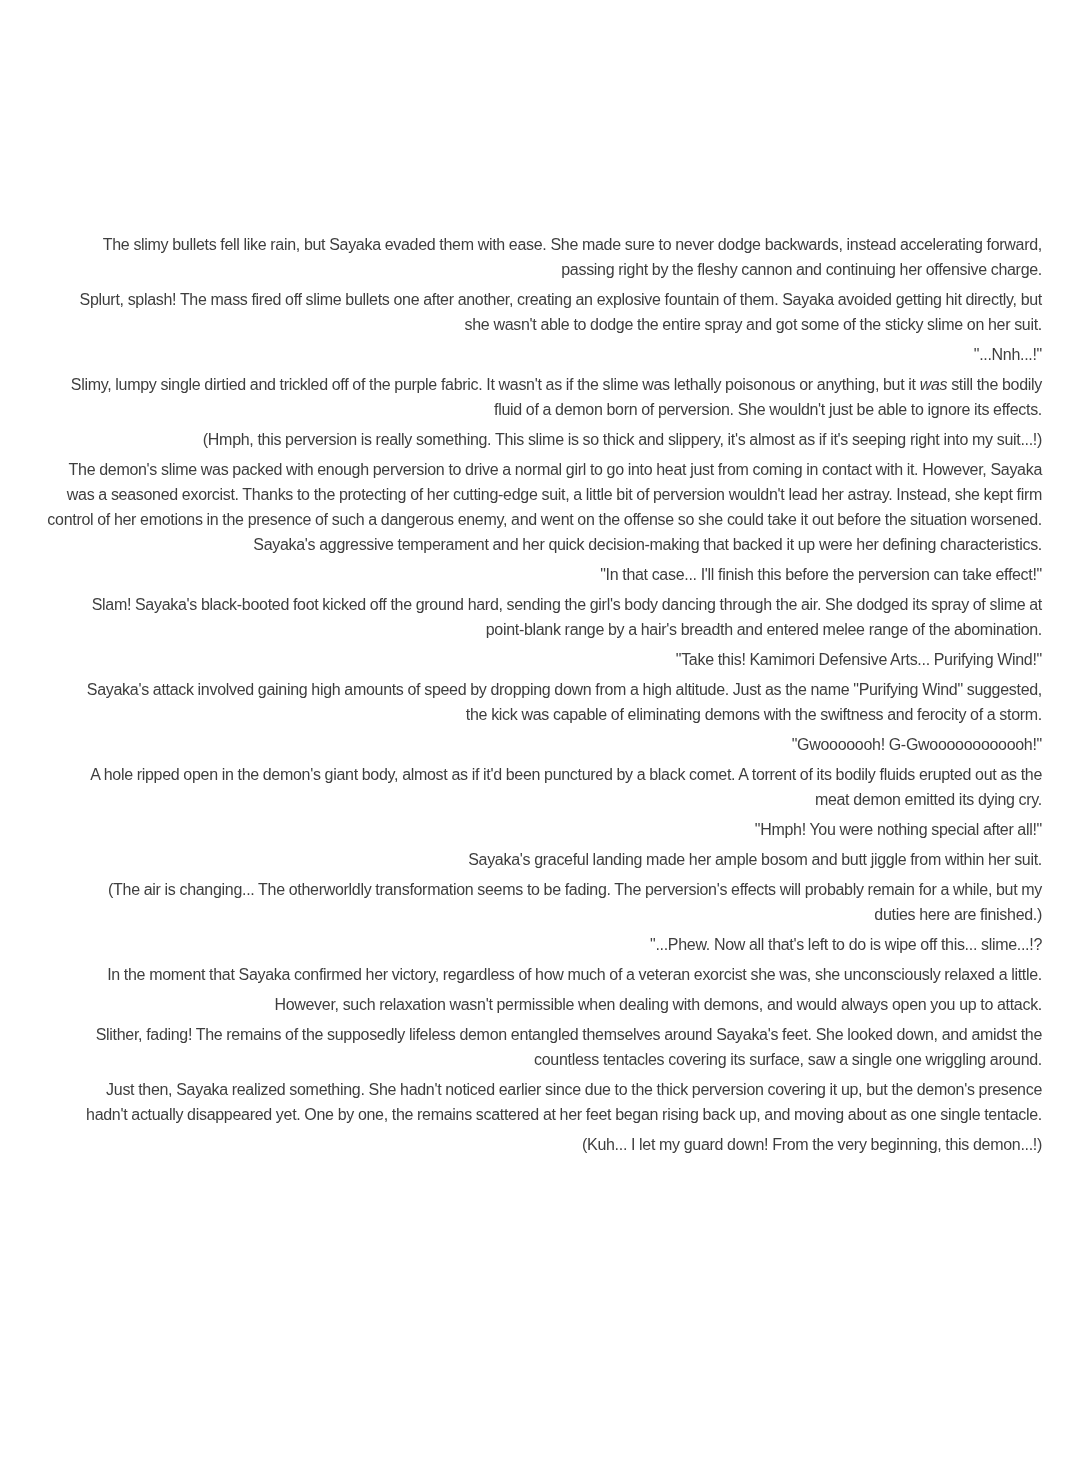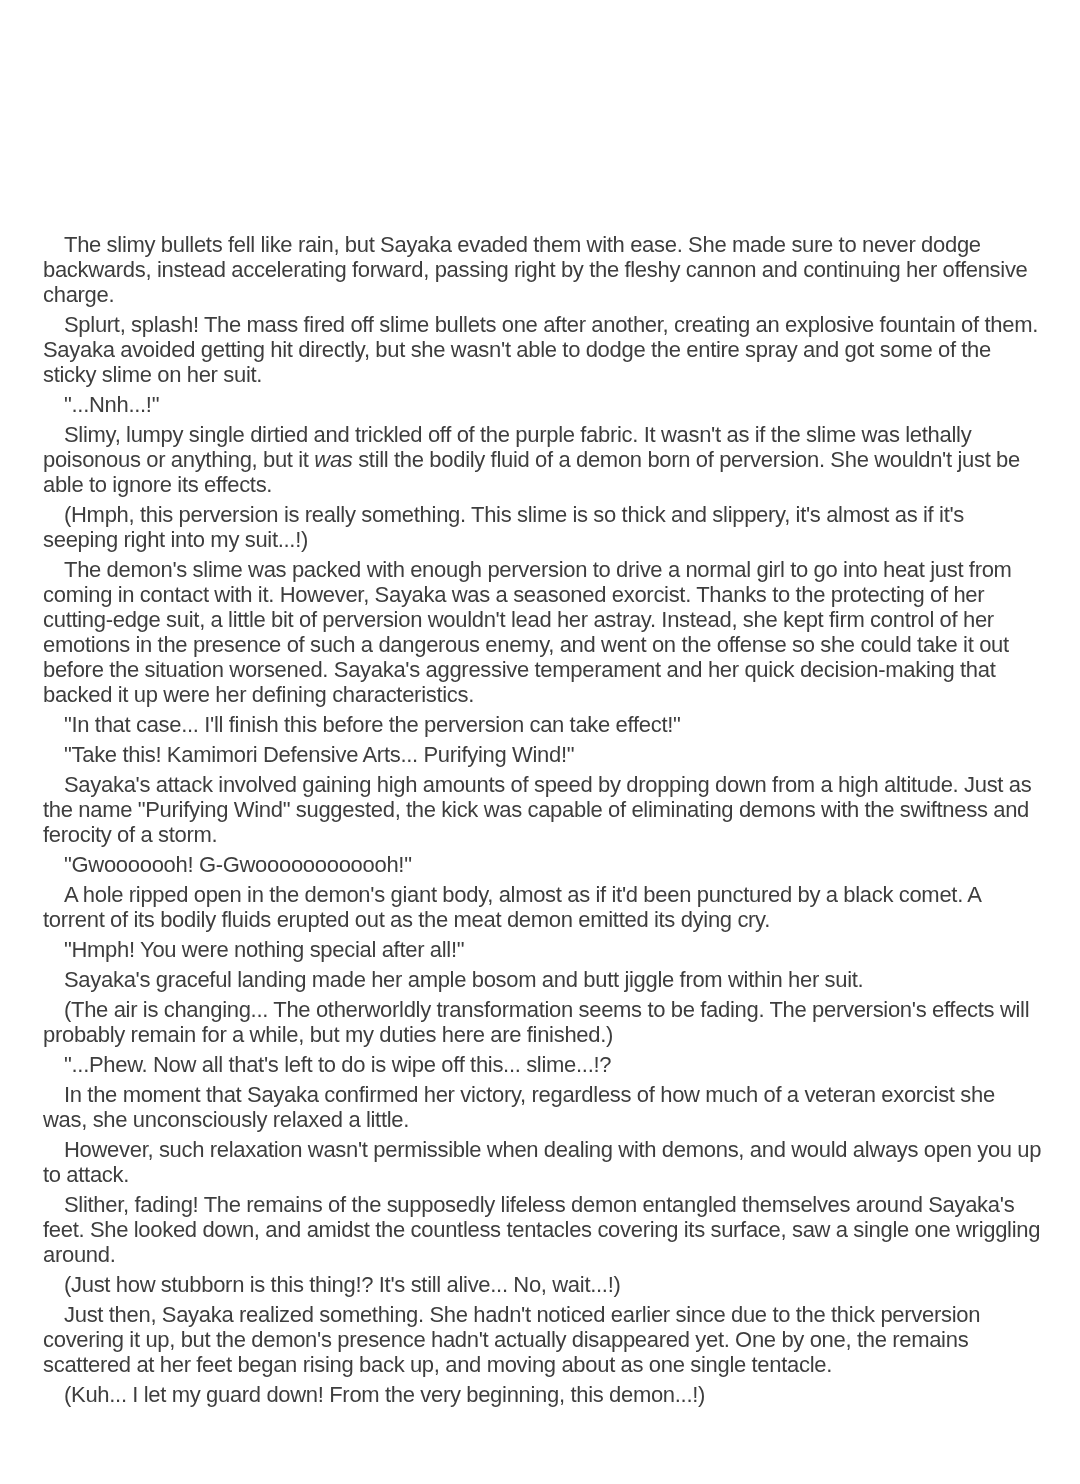--- a/index.html
+++ b/index.html
@@ -17,51 +17,51 @@
     box-sizing: border-box;
     width: 1080px;
     height: 1484px;
     padding: 232px 38px 0 43px;
   }
   .page-text {
     width: 999px;
   }
   p.para {
     margin: 0 0 5px 0;
-    font-size: 22px;
+    font-size: 16px;
     line-height: 25px;
     letter-spacing: -0.3px;
     color: #3e3e3e;
     text-indent: 21px;
-    text-align: left;
+    text-align: right;
     word-spacing: -0.2px;
   }
   p.para em {
   }
 </style>
 </head>
 <body style="background: rgb(255, 255, 255);">
 
 <main class="page">
   <section class="page-text" id="page-text" style="color: rgb(62, 62, 62);">
       <p class="para"><span>The slimy bullets fell like rain, but Sayaka evaded them with ease. She made sure to never dodge backwards, instead accelerating forward, passing right by the fleshy cannon and continuing her offensive charge.</span></p>
       <p class="para"><span>Splurt, splash! The mass fired off slime bullets one after another, creating an explosive fountain of them. Sayaka avoided getting hit directly, but she wasn't able to dodge the entire spray and got some of the sticky slime on her suit.</span></p>
       <p class="para"><span>"...Nnh...!"</span></p>
       <p class="para"><span>Slimy, lumpy single dirtied and trickled off of the purple fabric. It wasn't as if the slime was lethally poisonous or anything, but it </span><em>was</em><span> still the bodily fluid of a demon born of perversion. She wouldn't just be able to ignore its effects.</span></p>
       <p class="para"><span>(Hmph, this perversion is really something. This slime is so thick and slippery, it's almost as if it's seeping right into my suit...!)</span></p>
       <p class="para"><span>The demon's slime was packed with enough perversion to drive a normal girl to go into heat just from coming in contact with it. However, Sayaka was a seasoned exorcist. Thanks to the protecting of her cutting-edge suit, a little bit of perversion wouldn't lead her astray. Instead, she kept firm control of her emotions in the presence of such a dangerous enemy, and went on the offense so she could take it out before the situation worsened. Sayaka's aggressive temperament and her quick decision-making that backed it up were her defining characteristics.</span></p>
       <p class="para"><span>"In that case... I'll finish this before the perversion can take effect!"</span></p>
+      <p class="para"><span>Slam! Sayaka's black-booted foot kicked off the ground hard, sending the girl's body dancing through the air. She dodged its spray of slime at point-blank range by a hair's breadth and entered melee range of the abomination.</span></p>
       <p class="para"><span>"Take this! Kamimori Defensive Arts... Purifying Wind!"</span></p>
       <p class="para"><span>Sayaka's attack involved gaining high amounts of speed by dropping down from a high altitude. Just as the name "Purifying Wind" suggested, the kick was capable of eliminating demons with the swiftness and ferocity of a storm.</span></p>
       <p class="para"><span>"Gwooooooh! G-Gwoooooooooooh!"</span></p>
       <p class="para"><span>A hole ripped open in the demon's giant body, almost as if it'd been punctured by a black comet. A torrent of its bodily fluids erupted out as the meat demon emitted its dying cry.</span></p>
       <p class="para"><span>"Hmph! You were nothing special after all!"</span></p>
       <p class="para"><span>Sayaka's graceful landing made her ample bosom and butt jiggle from within her suit.</span></p>
       <p class="para"><span>(The air is changing... The otherworldly transformation seems to be fading. The perversion's effects will probably remain for a while, but my duties here are finished.)</span></p>
       <p class="para"><span>"...Phew. Now all that's left to do is wipe off this... slime...!?</span></p>
       <p class="para"><span>In the moment that Sayaka confirmed her victory, regardless of how much of a veteran exorcist she was, she unconsciously relaxed a little.</span></p>
       <p class="para"><span>However, such relaxation wasn't permissible when dealing with demons, and would always open you up to attack.</span></p>
       <p class="para"><span>Slither, fading! The remains of the supposedly lifeless demon entangled themselves around Sayaka's feet. She looked down, and amidst the countless tentacles covering its surface, saw a single one wriggling around.</span></p>
-      <p class="para"><span>(Just how stubborn is this thing!? It's still alive... No, wait...!)</span></p>
       <p class="para"><span>Just then, Sayaka realized something. She hadn't noticed earlier since due to the thick perversion covering it up, but the demon's presence hadn't actually disappeared yet. One by one, the remains scattered at her feet began rising back up, and moving about as one single tentacle.</span></p>
       <p class="para"><span>(Kuh... I let my guard down! From the very beginning, this demon...!)</span></p>
     </section>
 </main>
 
 </body></html>

